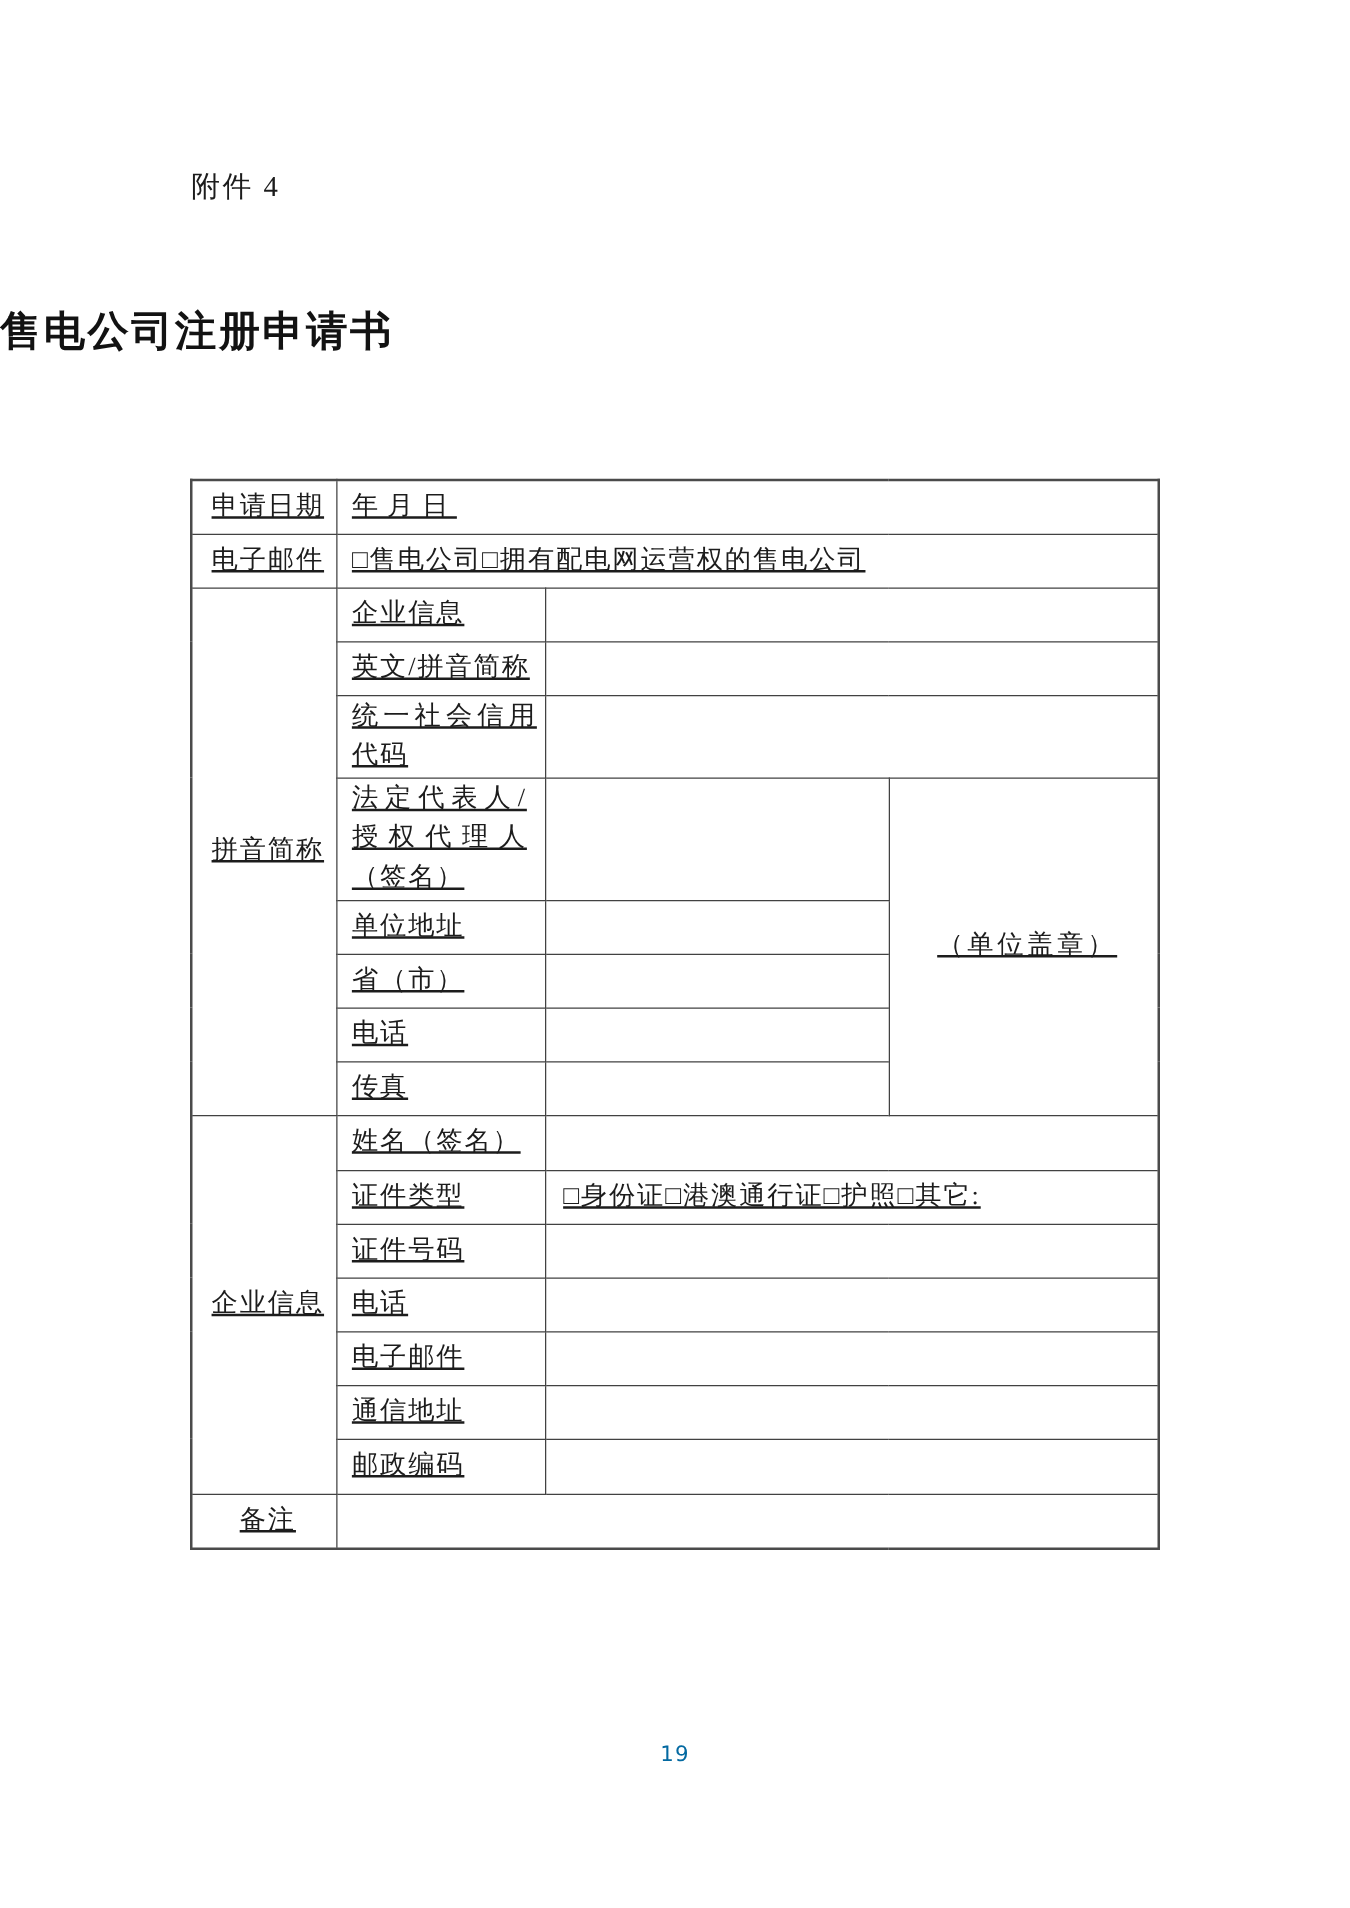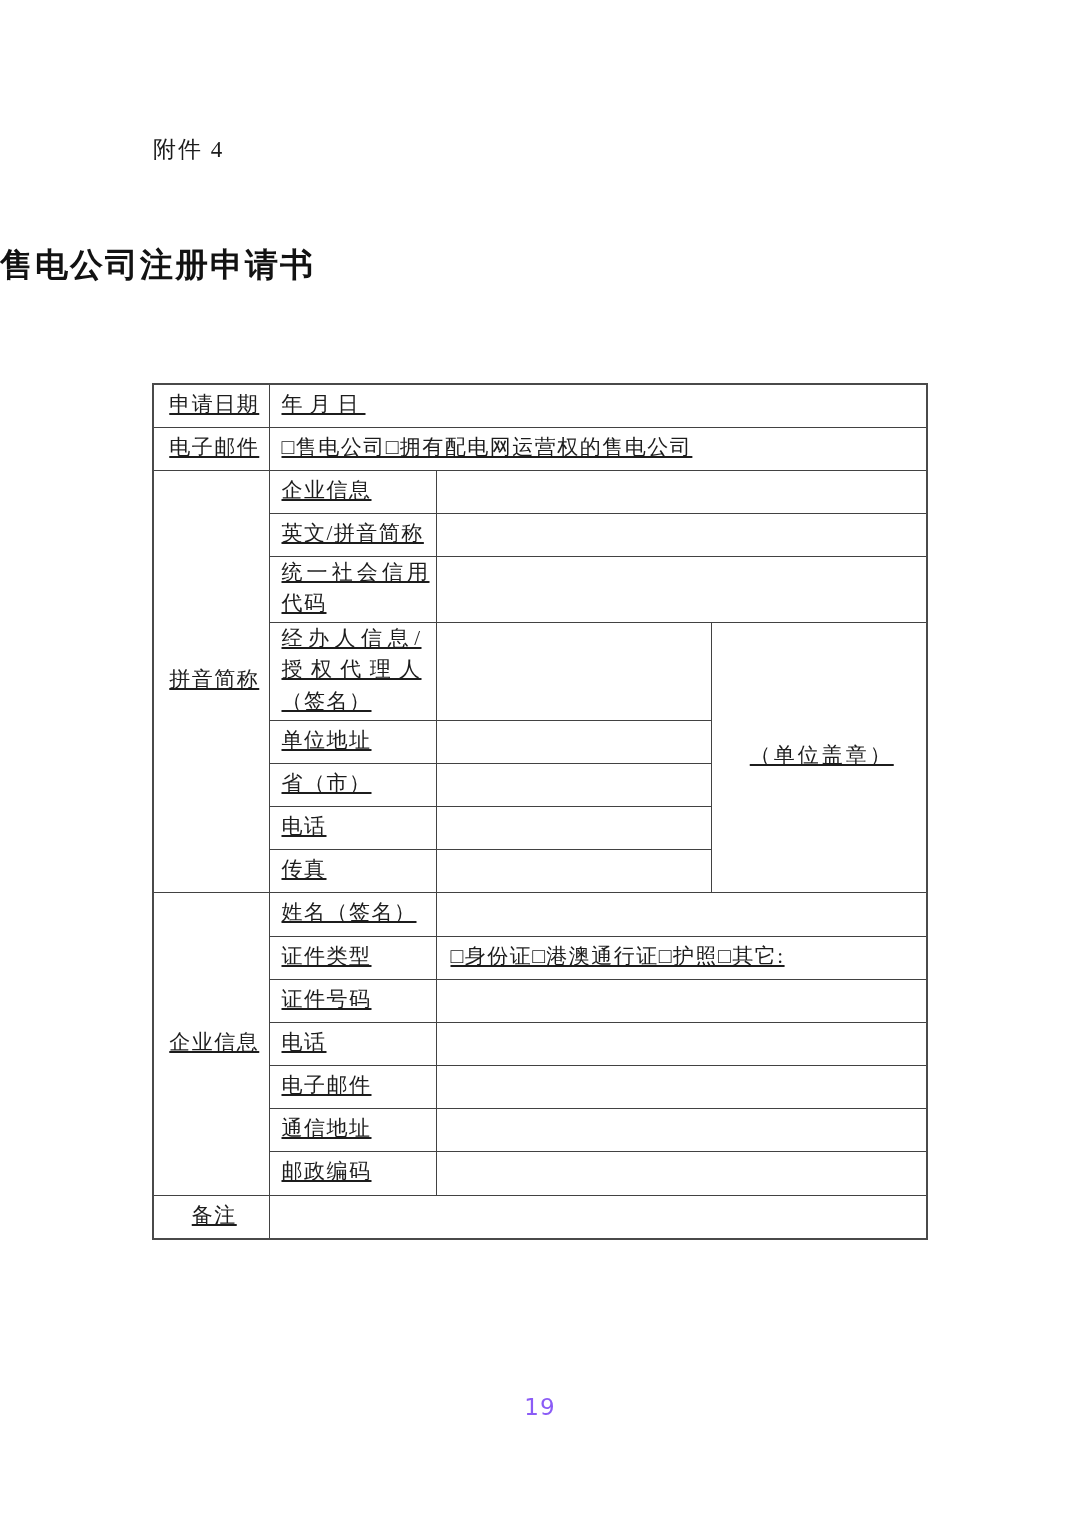--- a/index.html
+++ b/index.html
@@ -78,23 +78,23 @@
     letter-spacing: 3px;
     text-align: center;
   }
   td.value-cell { padding: 2px 6px; }
   .page-number {
     position: absolute;
     left: 0;
     right: 0;
     top: 1394px;
     text-align: center;
-    font-size: 23px;
+    font-size: 17px;
     font-family: "DejaVu Sans", "Liberation Sans", sans-serif;
-    color: #8b5cf6;
+    color: #0369a1;
     letter-spacing: 1px;
   }
 </style>
 </head>
 <body>
 
 <div class="page">
 
   <div class="attachment">附件 4</div>
 
@@ -130,21 +130,21 @@
       <td class="value-cell" colspan="2"></td>
     </tr>
 
     <tr class="h62">
       <td class="label-cell">统一社会信用代码</td>
       <td class="value-cell" colspan="2"></td>
     </tr>
 
     <tr class="h98">
       <td class="label-cell">
-            <div class="wrap-narrow">经办人信息/授权代理人（签名）</div>
+            <div class="wrap-narrow">法定代表人/授权代理人（签名）</div>
           </td>
       <td class="value-cell"></td>
       <td class="seal-cell" rowspan="5">（单位盖章）</td>
     </tr>
 
     <tr class="h43">
       <td class="label-cell">单位地址</td>
       <td class="value-cell"></td>
     </tr>
 

